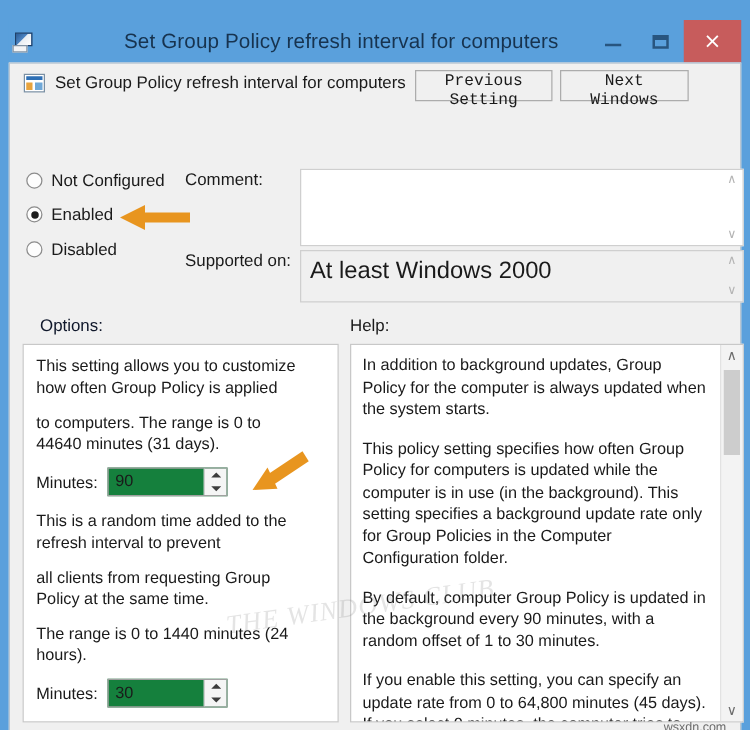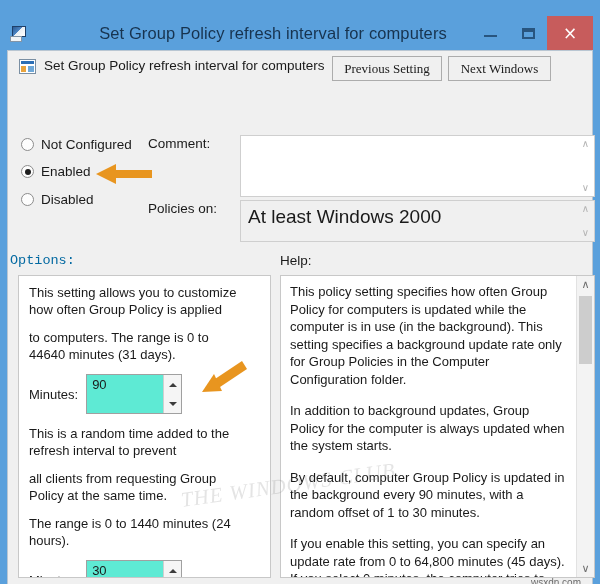--- a/index.html
+++ b/index.html
@@ -144,21 +144,21 @@
     color: #1a1a1a;
     white-space: nowrap;
   }
   .nav-btn {
     position: absolute;
     top: 5px;
     height: 25px;
     background: #f0f0f0;
     border: 1px solid #acacac;
     box-sizing: border-box;
-    font-family: Liberation Serif, serif;
+    font-family: Liberation Mono, monospace;
     font-size: 13px;
     color: #1a1a1a;
     cursor: default;
     padding: 0 10px;
   }
   #prev-setting { left: 324px; width: 110px; }
   #next-setting { left: 440px; width: 103px; }
 
   
   .radio-row {
@@ -243,24 +243,23 @@
     color: #b4b4b4;
     font-size: 10px;
     font-family: "DejaVu Sans", sans-serif;
     line-height: 1;
   }
   .mini-scroll span { display: block; }
 
   
   #options-label {
     position: absolute;
-    left: 2px; top: 202px;
+    left: 24px; top: 202px;
     font-size: 13.5px;
-    color: #0369a1;
-    font-family: Liberation Mono, monospace;
+    color: #0f172a;
   }
   #help-label {
     position: absolute;
     left: 272px; top: 202px;
     font-size: 13.5px;
     color: #1a1a1a;
   }
 
   #options-panel {
     position: absolute;
@@ -285,23 +284,23 @@
     margin: 0 0 11px 0;
   }
   .minutes-row .m-label {
     font-size: 13px;
     color: #1a1a1a;
     text-align: right;
   }
   .spinner {
     display: flex;
     width: 96px;
-    height: 40px;
+    height: 23px;
     border: 1px solid #a0a0a0;
-    background: #5eead4;
+    background: #15803d;
     box-sizing: border-box;
   }
   .spinner .sp-val {
     flex: 1 1 auto;
     padding: 2px 0 0 5px;
     font-size: 13px;
     color: #1a1a1a;
     font-family: "Liberation Sans", sans-serif;
   }
   .spinner .sp-btns {
@@ -486,21 +485,21 @@
 
     <div id="comment-label">Comment:</div>
     <div class="field-box" id="comment-box">
       <div class="field-text"></div>
       <div class="mini-scroll">
         <span>∧</span>
         <span>∨</span>
       </div>
     </div>
 
-    <div id="supported-label">Policies on:</div>
+    <div id="supported-label">Supported on:</div>
     <div class="field-box" id="supported-box">
       <div class="field-text">At least Windows 2000</div>
       <div class="mini-scroll">
         <span>∧</span>
         <span>∨</span>
       </div>
     </div>
 
     <div id="options-label">Options:</div>
     <div id="help-label">Help:</div>
@@ -536,22 +535,22 @@
             <span class="sp-dn">
                 <span class="tri-dn"></span>
               </span>
           </span>
         </div>
       </div>
     </div>
 
     <div id="help-panel">
       <div id="help-text">
+        <p>In addition to background updates, Group Policy for the computer is always updated when the system starts.</p>
         <p>This policy setting specifies how often Group Policy for computers is updated while the computer is in use (in the background). This setting specifies a background update rate only for Group Policies in the Computer Configuration folder.</p>
-        <p>In addition to background updates, Group Policy for the computer is always updated when the system starts.</p>
         <p>By default, computer Group Policy is updated in the background every 90 minutes, with a random offset of 1 to 30 minutes.</p>
         <p>If you enable this setting, you can specify an update rate from 0 to 64,800 minutes (45 days). If you select 0 minutes, the computer tries to update</p>
       </div>
       <div id="help-scrollbar">
         <div class="sb-arrow" id="sb-up">∧</div>
         <div id="sb-thumb"></div>
         <div class="sb-arrow" id="sb-dn">∨</div>
       </div>
     </div>
 

